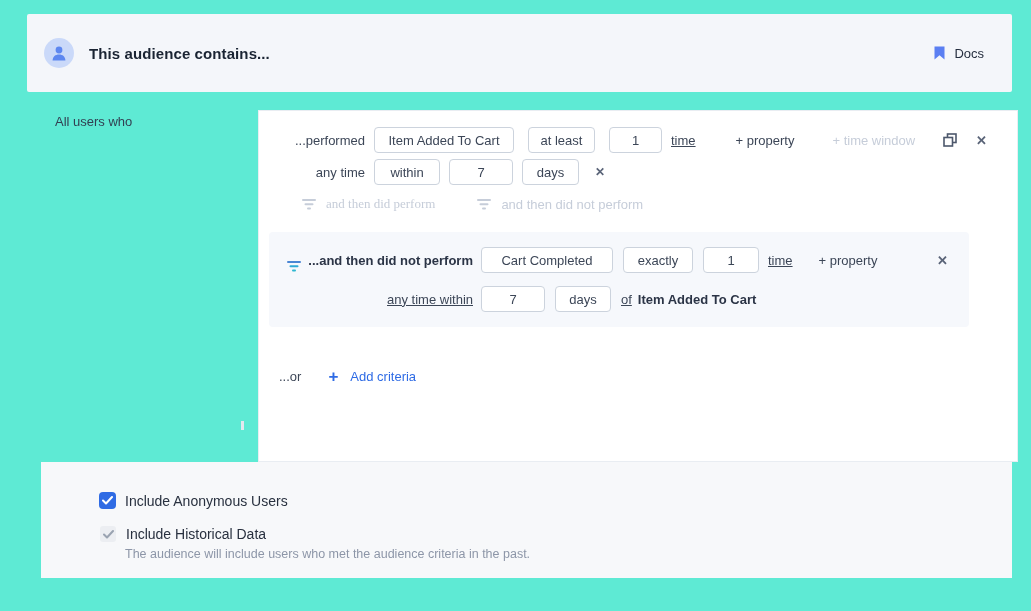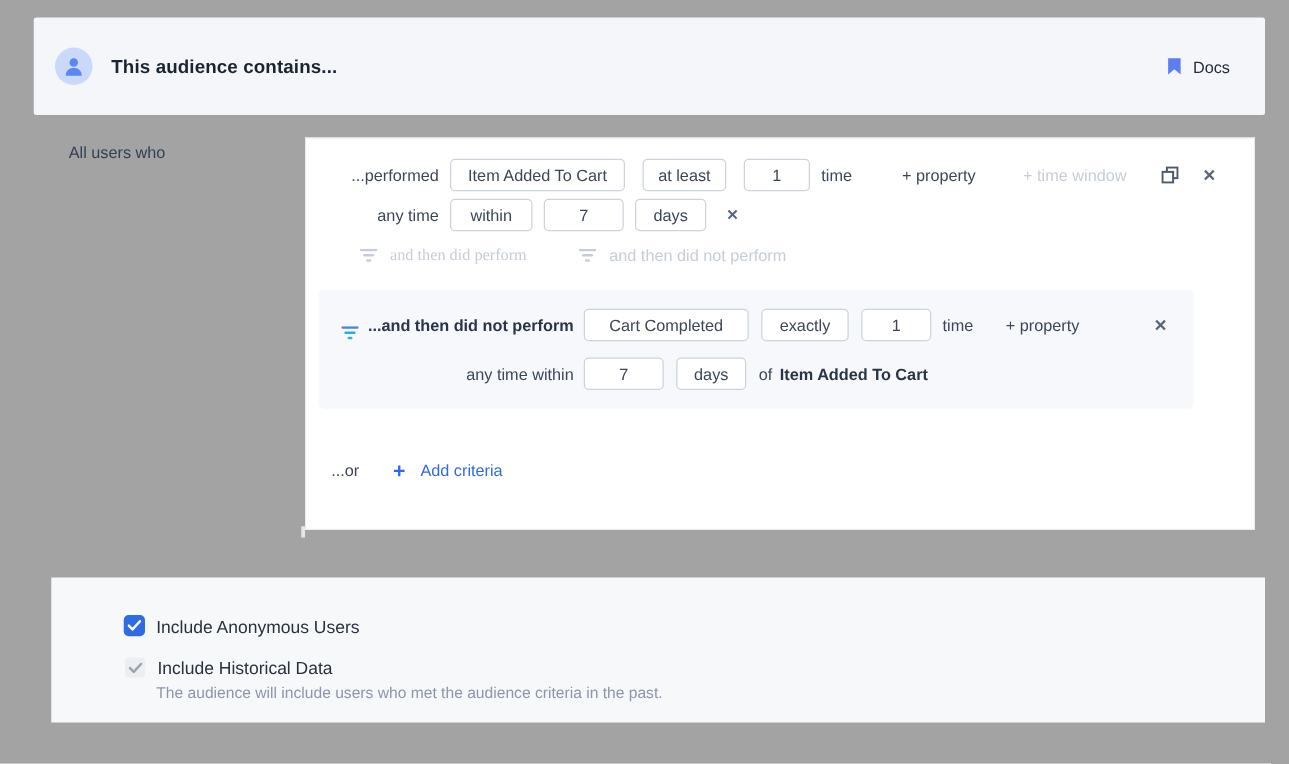--- a/index.html
+++ b/index.html
@@ -1,35 +1,35 @@
 <!DOCTYPE html>
 <html><head>
 <meta charset="utf-8">
 <style>
   * { margin:0; padding:0; box-sizing:border-box; }
   html,body { width:1031px; height:611px; background:#fff; }
   body { font-family:"Liberation Sans", sans-serif; color:#3c4657; -webkit-font-smoothing:antialiased; }
-  .page { position:relative; width:1031px; height:611px; background:#a3a3a3; overflow:hidden; }
+  .page { position:relative; width:1031px; height:611px; background:#5eead4; overflow:hidden; }
 
   
   .topbar { position:absolute; left:27px; top:14px; width:985px; height:78px; background:#f4f6fa; display:flex; align-items:center; padding:0 28px 0 17px; border-radius:2px; }
   .avatar { width:30px; height:30px; border-radius:50%; background:#cad9f9; display:flex; align-items:center; justify-content:center; flex:0 0 auto; }
   .topbar-title { margin-left:15px; font-size:15px; font-weight:700; color:#1a2433; letter-spacing:.1px; }
   .docs { margin-left:auto; display:flex; align-items:center; gap:9px; font-size:13px; font-weight:400; color:#252e3f; cursor:pointer; }
 
   
   .all-users { position:absolute; left:55px; top:114px; font-size:13px; color:#333f52; }
 
   
-  .panel { position:absolute; left:244px; top:110px; width:760px; height:314px; background:#fff; border:1px solid #e9edf2; }
+  .panel { position:absolute; left:258px; top:110px; width:760px; height:352px; background:#fff; border:1px solid #e9edf2; }
   .row { position:absolute; display:flex; align-items:center; left:0; width:100%; }
   .lbl-col { width:106px; text-align:right; font-size:13px; color:#3c4657; flex:0 0 auto; }
   .btn { height:26px; background:#fff; border:1px solid #ccd3dd; border-radius:4px; font-size:13px; color:#3c4657; display:inline-flex; align-items:center; justify-content:center; cursor:pointer; font-family:inherit; }
   .num-input { height:26px; border:1px solid #ccd3dd; border-radius:4px; text-align:center; font-size:13px; color:#3c4657; background:#fff; font-family:inherit; }
-  .plain-lbl { font-size:13px; color:#3c4657; }
+  .plain-lbl { font-size:13px; color:#3c4657;text-decoration:underline; }
   .link-btn { font-size:13px; color:#3c4657; background:none; border:none; cursor:pointer; font-family:inherit; }
   .muted { color:#c6cdd9 !important; }
   .close-x { font-size:13px; font-weight:700; color:#5a6478; cursor:pointer; line-height:1; }
   .right-group { margin-left:auto; display:flex; align-items:center; gap:19px; padding-right:30px; }
 
   .r1 { top:16px; height:26px; }
   .r2 { top:48px; height:26px; }
   .r3 { top:84px; height:18px; }
   .r3 .opt { display:flex; align-items:center; gap:10px; font-size:13px; color:#c6cdd9; cursor:pointer; }
 

